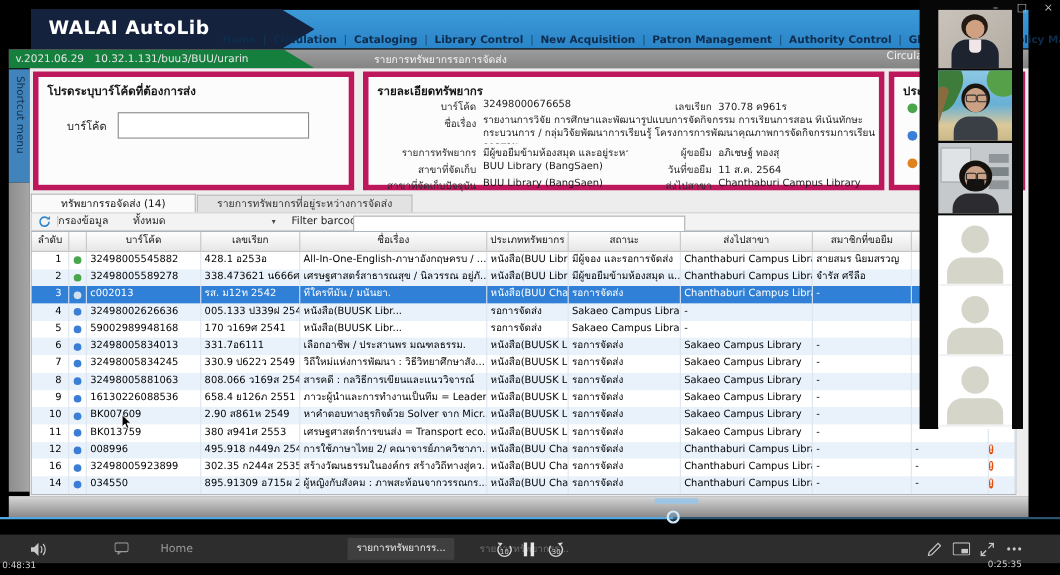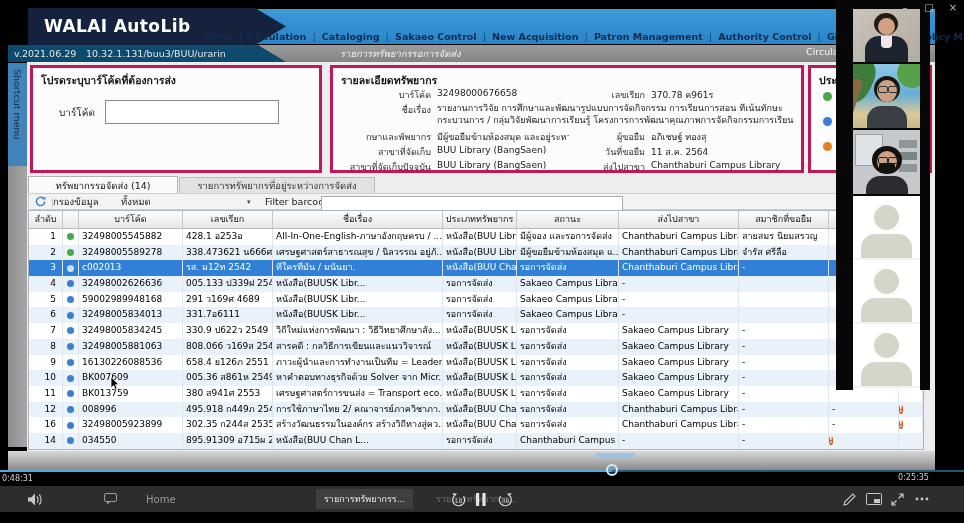--- a/index.html
+++ b/index.html
@@ -9,33 +9,33 @@
   
   .blue-bar{left:30px;top:9px;width:905px;height:35px;background:linear-gradient(#3d9ad8,#2a84c9);}
   .logo{left:28px;top:8px;width:258px;height:37px;background:#14223d;
         clip-path:polygon(0 0,88% 0,100% 50%,88% 100%,0 100%);color:#fff;
         font-size:17px;font-weight:bold;letter-spacing:.4px;line-height:37px;padding-left:16px;box-sizing:border-box;}
   #menu{left:196px;top:29px;width:640px;height:14px;display:flex;align-items:center;
         font-size:9.5px;font-weight:bold;color:#0e2c4c;white-space:nowrap;}
   .menu-item{padding:0 6px;cursor:default;}
   .menu-sep{color:#16395e;opacity:.65;}
   .subbar{left:8px;top:45px;width:927px;height:17px;background:linear-gradient(#9c9c9c,#848484);}
-  .subbar-navy{left:8px;top:45px;width:300px;height:17px;background:#0c4a6e;
+  .subbar-navy{left:8px;top:45px;width:300px;height:17px;background:#15803d;
         clip-path:polygon(0 0,250px 0,278px 100%,0 100%);color:#e6e6e6;font-size:9.5px;line-height:17px;}
   .ver{position:absolute;left:6px;top:0;}
   .path{position:absolute;left:78px;top:0;}
-  .subbar-title{left:340px;top:46px;color:#f4f4f4;font-size:9.5px;font-style:italic;}
+  .subbar-title{left:340px;top:46px;color:#f4f4f4;font-size:9.5px;}
   .subbar-module{left:806px;top:46px;color:#f4f4f4;font-size:9.5px;}
   
   .shortcut-tab{left:8px;top:63px;width:19px;height:103px;background:#4184bc;}
   .shortcut-tab span{writing-mode:vertical-rl;font-size:9.5px;color:#12304f;display:block;margin:6px auto 0;}
   .left-strip{left:8px;top:166px;width:19px;height:281px;background:linear-gradient(90deg,#8d8d8d,#a6a6a6);}
   
   .content-bg{left:27px;top:62px;width:908px;height:389px;background:#ededed;}
-  .panel{background:#fcfcfc;border:3px solid #be185d;box-sizing:border-box;}
+  .panel{background:#fcfcfc;border:5px solid #be185d;box-sizing:border-box;}
   .p-title{font-size:10.5px;font-weight:bold;color:#151515;padding:4px 0 0 8px;}
   .panel-barcode{left:30px;top:65px;width:292px;height:108px;}
   .bc-row{position:absolute;left:26px;top:32px;display:flex;align-items:center;gap:10px;font-size:10px;color:#222;}
   .bc-input{width:168px;height:20px;border:1px solid #8a8a8a;background:#fff;}
   .panel-details{left:330px;top:65px;width:474px;height:108px;}
   #detail-fields{position:absolute;left:6px;top:20px;width:462px;display:grid;
         grid-template-columns:92px 1fr 70px 150px;column-gap:6px;row-gap:1px;font-size:9px;color:#1a1a1a;}
   .f-label{text-align:right;color:#2b2b2b;white-space:nowrap;}
   .f-value{white-space:nowrap;overflow:hidden;}
   .f-wide{grid-column:2/span 3;white-space:normal;line-height:1.3;max-height:26px;overflow:hidden;}
@@ -66,21 +66,21 @@
   .alert-badge{width:11px;height:11px;border-radius:50%;background:#e25112;color:#fff;font-size:8px;font-weight:bold;
         text-align:center;line-height:11px;margin:2px auto;}
   
   .fade-strip{left:8px;top:451px;width:927px;height:19px;background:linear-gradient(#d8d8d8,#8a8a8a);}
   .hscroll-thumb{left:595px;top:453px;width:40px;height:5px;background:#9cc4e4;border-radius:2px;}
   
   .seek-line{left:0;top:470px;width:964px;height:2px;background:#55a7e0;opacity:.5;}
   .seek-done{left:0;top:470px;width:612px;height:2px;background:#55a7e0;}
   .seek-handle{left:606px;top:464px;width:12px;height:12px;border:2px solid #d4e9f7;border-radius:50%;
         background:rgba(85,167,224,.25);box-sizing:border-box;z-index:8;}
-  .time{color:#d0d0d0;font-size:8px;z-index:8;}
+  .time{color:#d0d0d0;font-size:8px;z-index:8;margin-top:35px;}
   .player-bar{left:0;top:486px;width:964px;height:26px;background:#2d2d2d;z-index:7;}
   .pb{position:absolute;top:0;height:26px;display:flex;align-items:center;}
   .pb-label{font-size:10px;color:#9a9a9a;}
   .pb-tab1{left:316px;background:#3f3f3f;height:20px;top:3px;padding:0 8px;color:#ececec;font-size:9px;line-height:20px;}
   .pb-tab2{left:436px;color:#6f6f6f;font-size:9px;z-index:1;}
   .ctl{z-index:3;}
   
   .vc{left:836px;top:0;width:94px;height:390px;background:#070707;z-index:5;}
   .tile{position:absolute;left:17px;width:67px;overflow:hidden;}
   .t1{top:9px;height:53px;background:linear-gradient(140deg,#cac3bb,#b2aba2);}
@@ -104,21 +104,21 @@
 
 <div class="abs blue-bar"></div>
 <div class="abs logo"><span>WALAI AutoLib</span></div>
 <div class="abs" id="menu">
     <span class="menu-item">Home</span>
     <span class="menu-sep">|</span>
     <span class="menu-item">Circulation</span>
     <span class="menu-sep">|</span>
     <span class="menu-item">Cataloging</span>
     <span class="menu-sep">|</span>
-    <span class="menu-item">Sakaeo Control</span>
+    <span class="menu-item">Library Control</span>
     <span class="menu-sep">|</span>
     <span class="menu-item">New Acquisition</span>
     <span class="menu-sep">|</span>
     <span class="menu-item">Patron Management</span>
     <span class="menu-sep">|</span>
     <span class="menu-item">Authority Control</span>
     <span class="menu-sep">|</span>
     <span class="menu-item">Global Update</span>
     <span class="menu-sep">|</span>
     <span class="menu-item">Policy Management</span>
@@ -148,21 +148,21 @@
 
 <div class="abs panel panel-details">
   <div class="p-title">รายละเอียดทรัพยากร</div>
   <div id="detail-fields">
       <div class="f-label">บาร์โค้ด</div>
       <div class="f-value">32498000676658</div>
       <div class="f-label">เลขเรียก</div>
       <div class="f-value">370.78 ค961ร</div>
       <div class="f-label">ชื่อเรื่อง</div>
       <div class="f-value f-wide">รายงานการวิจัย การศึกษาและพัฒนารูปแบบการจัดกิจกรรม การเรียนการสอน ที่เน้นทักษะกระบวนการ / กลุ่มวิจัยพัฒนาการเรียนรู้ โครงการการพัฒนาคุณภาพการจัดกิจกรรมการเรียนการสอน.</div>
-      <div class="f-label">กษาและพัพยากร</div>
+      <div class="f-label">รายการทรัพยากร</div>
       <div class="f-value">มีผู้ขอยืมข้ามห้องสมุด และอยู่ระหว่างการจัดส่ง</div>
       <div class="f-label">ผู้ขอยืม</div>
       <div class="f-value">อภิเชษฐ์ ทองสุ</div>
       <div class="f-label">สาขาที่จัดเก็บ</div>
       <div class="f-value">BUU Library (BangSaen)</div>
       <div class="f-label">วันที่ขอยืม</div>
       <div class="f-value">11 ส.ค. 2564</div>
       <div class="f-label">สาขาที่จัดเก็บปัจจุบัน</div>
       <div class="f-value">BUU Library (BangSaen)</div>
       <div class="f-label">ส่งไปสาขา</div>
@@ -270,35 +270,36 @@
         <div class="tc">-</div>
         <div class="tc"></div>
         <div class="tc"></div>
       </div>
       <div class="trow">
         <div class="tc num">5</div>
         <div class="dotc">
           <span class="dot" style="background: rgb(58, 127, 213);"></span>
         </div>
         <div class="tc">59002989948168</div>
-        <div class="tc">291 ว169ศ 4689</div>
+        <div class="tc">170 ว169ศ 2541</div>
         <div class="tc">หนังสือ(BUUSK Libr...</div>
         <div class="tc">รอการจัดส่ง</div>
         <div class="tc">Sakaeo Campus Library</div>
         <div class="tc">-</div>
         <div class="tc"></div>
         <div class="tc"></div>
       </div>
       <div class="trow alt">
         <div class="tc num">6</div>
         <div class="dotc">
           <span class="dot" style="background: rgb(58, 127, 213);"></span>
         </div>
         <div class="tc">32498005834013</div>
         <div class="tc">331.7อ6111</div>
+        <div class="tc">เลือกอาชีพ / ประสานพร มณฑลธรรม.</div>
         <div class="tc">หนังสือ(BUUSK Libr...</div>
         <div class="tc">รอการจัดส่ง</div>
         <div class="tc">Sakaeo Campus Library</div>
         <div class="tc">-</div>
         <div class="tc"></div>
         <div class="tc"></div>
       </div>
       <div class="trow">
         <div class="tc num">7</div>
         <div class="dotc">
@@ -343,21 +344,21 @@
         <div class="tc">-</div>
         <div class="tc"></div>
         <div class="tc"></div>
       </div>
       <div class="trow alt">
         <div class="tc num">10</div>
         <div class="dotc">
           <span class="dot" style="background: rgb(58, 127, 213);"></span>
         </div>
         <div class="tc">BK007609</div>
-        <div class="tc">005.36 ส861ห 2549</div>
+        <div class="tc">2.90 ส861ห 2549</div>
         <div class="tc">หาคำตอบทางธุรกิจด้วย Solver จาก Micr...</div>
         <div class="tc">หนังสือ(BUUSK Libr...</div>
         <div class="tc">รอการจัดส่ง</div>
         <div class="tc">Sakaeo Campus Library</div>
         <div class="tc">-</div>
         <div class="tc"></div>
         <div class="tc"></div>
       </div>
       <div class="trow">
         <div class="tc num">11</div>
@@ -404,20 +405,21 @@
         <div class="tc">-</div>
         <div class="tc" style="padding: 0px;"><span class="alert-badge">!</span></div>
       </div>
       <div class="trow alt">
         <div class="tc num">14</div>
         <div class="dotc">
           <span class="dot" style="background: rgb(58, 127, 213);"></span>
         </div>
         <div class="tc">034550</div>
         <div class="tc">895.91309 อ715ผ 25...</div>
+        <div class="tc">ผู้หญิงกับสังคม : ภาพสะท้อนจากวรรณกร...</div>
         <div class="tc">หนังสือ(BUU Chan L...</div>
         <div class="tc">รอการจัดส่ง</div>
         <div class="tc">Chanthaburi Campus Library</div>
         <div class="tc">-</div>
         <div class="tc">-</div>
         <div class="tc" style="padding: 0px;"><span class="alert-badge">!</span></div>
       </div>
     </div>
 </div>
 

